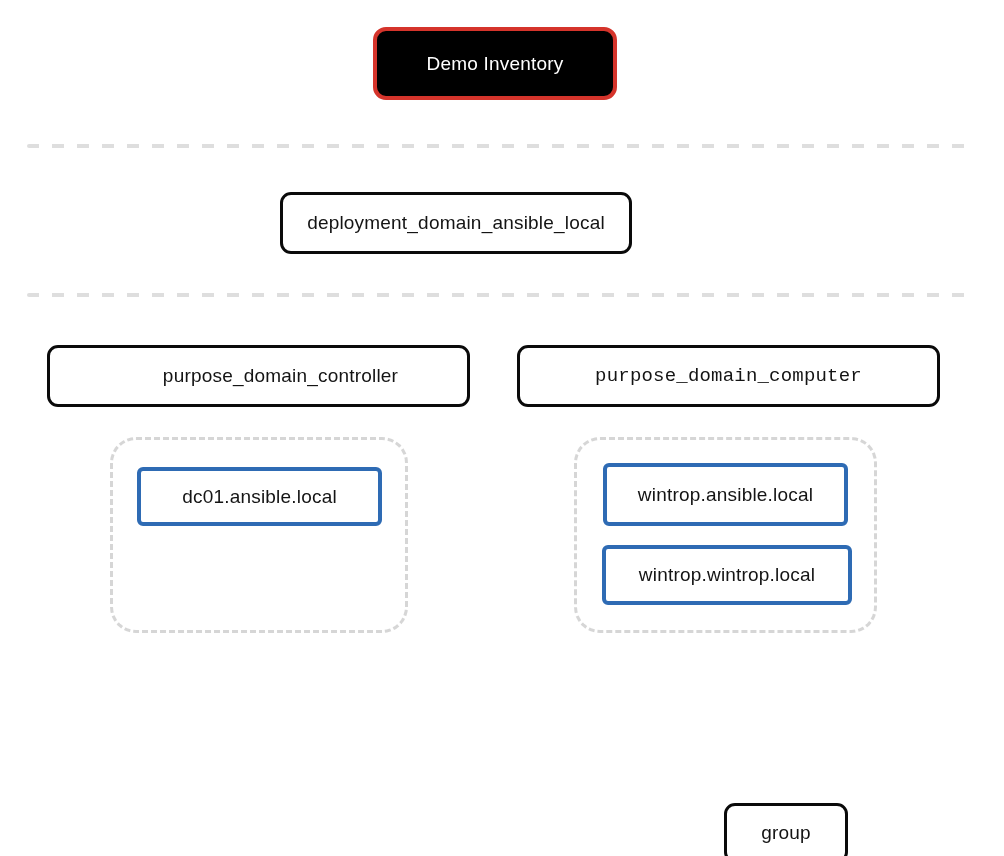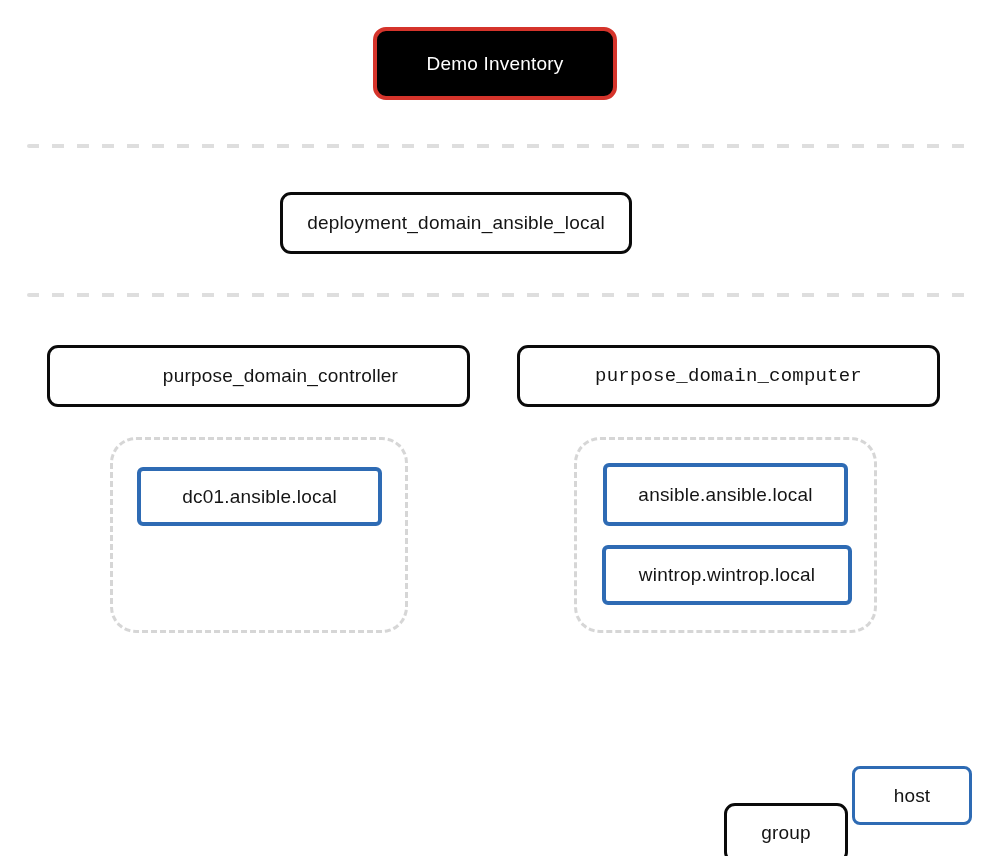--- a/index.html
+++ b/index.html
@@ -108,21 +108,20 @@
   <div class="node group-box controller">purpose_domain_controller</div>
 
   <div class="node group-box computer">purpose_domain_computer</div>
 
   <div class="host-container left"></div>
 
   <div class="host-container right"></div>
 
   <div class="node host dc01">dc01.ansible.local</div>
 
-  <div class="node host winston">ansible.ansible.local</div>
+  <div class="node host winston">wintrop.ansible.local</div>
 
   <div class="node host wintrop">wintrop.wintrop.local</div>
 
   <div class="node group-box legend-group">group</div>
 
-  <div class="node host legend-host">host</div>
 
 </div>
 
 </body></html>

